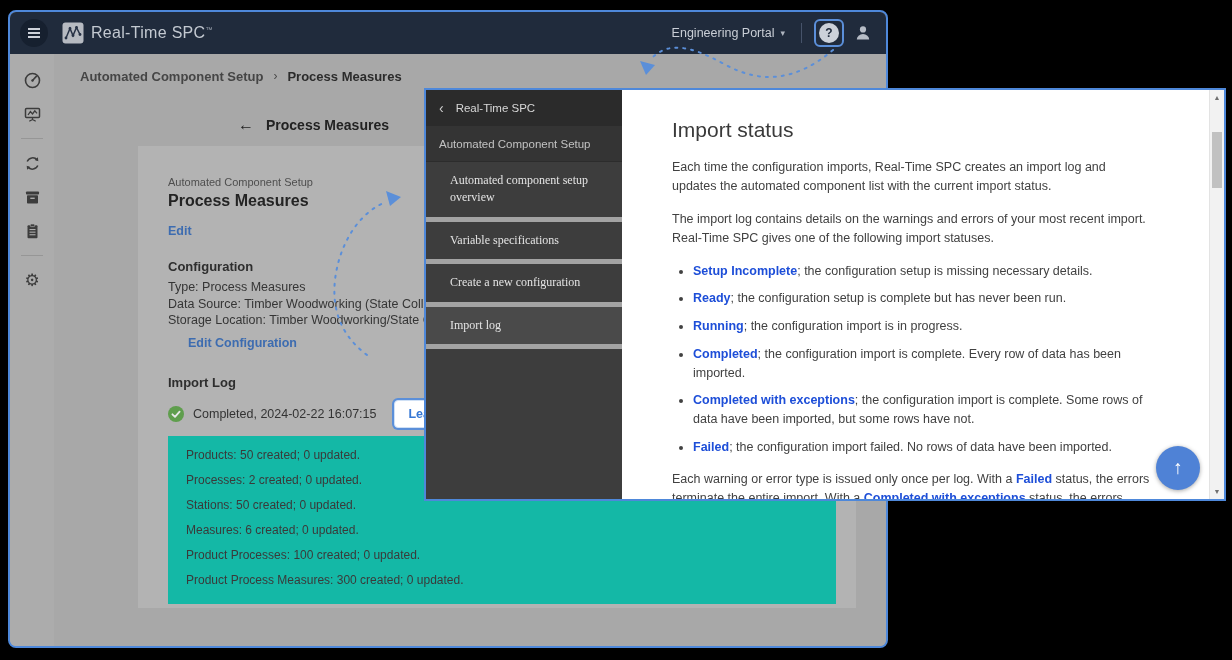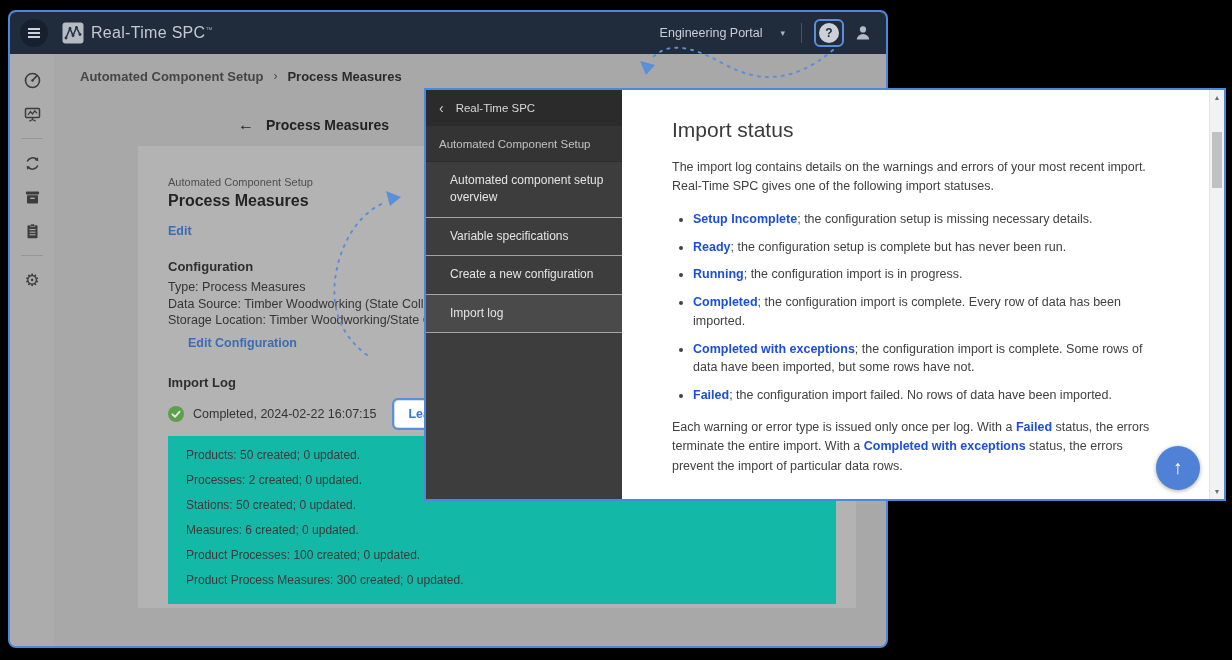--- a/index.html
+++ b/index.html
@@ -11,21 +11,21 @@
     border:2px solid #4e88da; border-radius:8px; background:#a8a8a8; overflow:hidden; z-index:1; }
 
   .topbar { height:42px; background:#202b3c; display:flex; align-items:center; padding:0 14px 0 10px; }
   .burger { width:28px; height:28px; border-radius:50%; background:#16202f; display:flex; flex-direction:column;
     justify-content:center; align-items:center; gap:2.5px; cursor:pointer; }
   .burger i { display:block; width:12px; height:1.6px; background:#cdd2da; }
   .logo-box { margin-left:14px; width:22px; height:22px; }
   .app-title { color:#c3c9d1; font-size:16px; margin-left:7px; letter-spacing:.3px; }
   .app-title sup { font-size:7px; color:#9aa2ad; }
   .topbar-right { margin-left:auto; display:flex; align-items:center; }
-  .portal { color:#c9ced6; font-size:12.5px; display:flex; align-items:center; gap:18px; cursor:pointer;padding-left:29px; }
+  .portal { color:#c9ced6; font-size:12.5px; display:flex; align-items:center; gap:6px; cursor:pointer;padding-left:29px; }
   .portal .caret { font-size:9px; color:#aeb5bf; }
   .tb-divider { width:1px; height:20px; background:#46536a; margin:0 12px 0 16px; }
   .help-btn { border:2px solid #5b8fd9; border-radius:6px; padding:2px 3px; display:flex; align-items:center;
     justify-content:center; cursor:pointer; }
   .help-btn .bubble { width:20px; height:20px; border-radius:50%; background:#ccd1d9; color:#202b3c;
     font-size:12px; font-weight:bold; display:flex; align-items:center; justify-content:center; }
   .user-ic { margin-left:10px; cursor:pointer; display:flex; }
 
   .side-rail { position:absolute; left:0; top:42px; bottom:0; width:44px; background:#acacac;
     display:flex; flex-direction:column; align-items:center; padding-top:16px; gap:14px; }
@@ -69,21 +69,21 @@
   
   .help-panel { position:absolute; left:424px; top:88px; width:802px; height:413px; z-index:10;
     border:2px solid #4e88da; display:flex; background:#fff; }
   .help-nav { width:196px; flex:none; background:#3d3d3d; display:flex; flex-direction:column; }
   .hn-header { height:36px; flex:none; background:#2b2b2b; display:flex; align-items:center; gap:12px;
     padding-left:13px; color:#d8d8d8; font-size:11.5px; cursor:pointer; }
   .hn-header .chev { font-size:14px; color:#cfcfcf; }
   .hn-section { height:36px; flex:none; background:#343434; display:flex; align-items:center; padding-left:13px;
     color:#c2c2c2; font-size:11.5px; border-bottom:1px solid #2c2c2c; }
   .hn-item { padding:10px 12px 10px 24px; font-size:12px; line-height:1.45; color:#e4e4e4;
-    border-bottom:1px solid #a3a3a3; cursor:pointer; }
+    border-bottom:5px solid #a3a3a3; cursor:pointer;font-family:Liberation Serif, serif; }
   .hn-item.selected { background:#4a4a4a; }
 
   .help-content { position:relative; flex:1; background:#ffffff; padding:16px 74px 0 50px; overflow:hidden;
     color:#414141; }
   .hc-title { font-size:21px; font-weight:400; color:#3a3a3a; margin:12px 0 16px; }
   .hc-p { font-size:12.5px; line-height:1.55; margin-bottom:13px; }
   .hc-p b, .hc-li b, .hc-note b { color:#1d4ed8; }
   .hc-ul { list-style:disc; padding-left:21px; margin:2px 0 13px; }
   .hc-li { font-size:12.5px; line-height:1.5; margin-bottom:9px; color:#414141; }
 
@@ -252,20 +252,21 @@
         <div class="hn-item">Variable specifications</div>
 
         <div class="hn-item">Create a new configuration</div>
 
         <div class="hn-item selected">Import log</div>
       </div>
   </div>
 
   <div class="help-content">
     <h1 class="hc-title">Import status</h1>
+    <p class="hc-p">Each time the configuration imports, Real-Time SPC creates an import log and updates the automated component list with the current import status.</p>
     <p class="hc-p">The import log contains details on the warnings and errors of your most recent import. Real-Time SPC gives one of the following import statuses.</p>
     <ul class="hc-ul">
 
     <li class="hc-li"><b>Setup Incomplete</b><span>; the configuration setup is missing necessary details.</span></li>
         <li class="hc-li"><b>Ready</b><span>; the configuration setup is complete but has never been run.</span></li>
         <li class="hc-li"><b>Running</b><span>; the configuration import is in progress.</span></li>
         <li class="hc-li"><b>Completed</b><span>; the configuration import is complete. Every row of data has been imported.</span></li>
         <li class="hc-li"><b>Completed with exceptions</b><span>; the configuration import is complete. Some rows of data have been imported, but some rows have not.</span></li>
         <li class="hc-li"><b>Failed</b><span>; the configuration import failed. No rows of data have been imported.</span></li>
       </ul>

